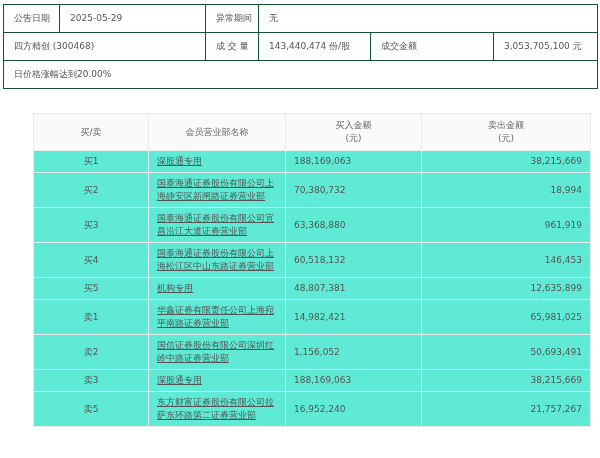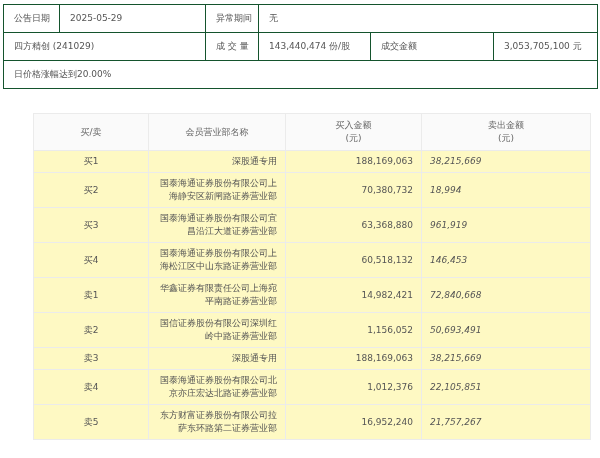--- a/index.html
+++ b/index.html
@@ -14,26 +14,26 @@
     white-space:nowrap; overflow:hidden; color:#555; }
   table.info td.lbl { color:#555; }
 
   
   .lhb-wrap { margin:9px 0 0 33px; }
   table.lhb { width:557px; border-collapse:collapse; table-layout:fixed;margin-top:24px; }
   table.lhb th { background:#fafafa; color:#666; font-weight:normal;
     border:1px solid #ebebeb; padding:5px 8px; text-align:center;
     line-height:13px; white-space:pre-line; }
   table.lhb td { border:1px solid #ebebeb; padding:4px 8px; line-height:13px;
-    color:#555; background:#fef9c3; }
+    color:#555; background:#5eead4; }
   td.c-side   { text-align:center; }
-  td.c-branch { text-align:right; padding-left:10px; padding-right:10px;
-    word-break:break-all; }
-  td.c-buy    { text-align:right; padding-right:11px; }
-  td.c-sell   { padding-right:8px;font-style:italic; }
+  td.c-branch { text-align:left; padding-left:10px; padding-right:10px;
+    word-break:break-all;text-decoration:underline; }
+  td.c-buy    { text-align:left; padding-right:11px; }
+  td.c-sell   { text-align:right; padding-right:8px; }
 </style>
 </head>
 <body>
 
 <div class="info-wrap">
   <table class="info">
     <colgroup>
       <col style="width:56px">
         <col style="width:146px">
         <col style="width:53px">
@@ -42,21 +42,21 @@
         <col style="width:104px">
     </colgroup>
     <tbody>
         <tr>
       <td class="lbl">公告日期</td>
       <td>2025-05-29</td>
       <td class="lbl">异常期间</td>
       <td colspan="3">无</td>
     </tr>
     <tr>
-      <td colspan="2">四方精创 (241029)</td>
+      <td colspan="2">四方精创 (300468)</td>
       <td class="lbl">成 交 量</td>
       <td>143,440,474 份/股</td>
       <td class="lbl">成交金额</td>
       <td>3,053,705,100 元</td>
     </tr>
     <tr>
       <td colspan="6">日价格涨幅达到20.00%</td>
     </tr>
   </tbody>
     </table>
@@ -97,44 +97,44 @@
       <td class="c-buy">63,368,880</td>
       <td class="c-sell">961,919</td>
     </tr>
     <tr>
       <td class="c-side">买4</td>
       <td class="c-branch">国泰海通证券股份有限公司上海松江区中山东路证券营业部</td>
       <td class="c-buy">60,518,132</td>
       <td class="c-sell">146,453</td>
     </tr>
     <tr>
+      <td class="c-side">买5</td>
+      <td class="c-branch">机构专用</td>
+      <td class="c-buy">48,807,381</td>
+      <td class="c-sell">12,635,899</td>
+    </tr>
+    <tr>
       <td class="c-side">卖1</td>
       <td class="c-branch">华鑫证券有限责任公司上海宛平南路证券营业部</td>
       <td class="c-buy">14,982,421</td>
-      <td class="c-sell">72,840,668</td>
+      <td class="c-sell">65,981,025</td>
     </tr>
     <tr>
       <td class="c-side">卖2</td>
       <td class="c-branch">国信证券股份有限公司深圳红岭中路证券营业部</td>
       <td class="c-buy">1,156,052</td>
       <td class="c-sell">50,693,491</td>
     </tr>
     <tr>
       <td class="c-side">卖3</td>
       <td class="c-branch">深股通专用</td>
       <td class="c-buy">188,169,063</td>
       <td class="c-sell">38,215,669</td>
     </tr>
     <tr>
-      <td class="c-side">卖4</td>
-      <td class="c-branch">国泰海通证券股份有限公司北京亦庄宏达北路证券营业部</td>
-      <td class="c-buy">1,012,376</td>
-      <td class="c-sell">22,105,851</td>
-    </tr>
-    <tr>
       <td class="c-side">卖5</td>
       <td class="c-branch">东方财富证券股份有限公司拉萨东环路第二证券营业部</td>
       <td class="c-buy">16,952,240</td>
       <td class="c-sell">21,757,267</td>
     </tr>
   </tbody>
     </table>
 </div>
 
 </body></html>

